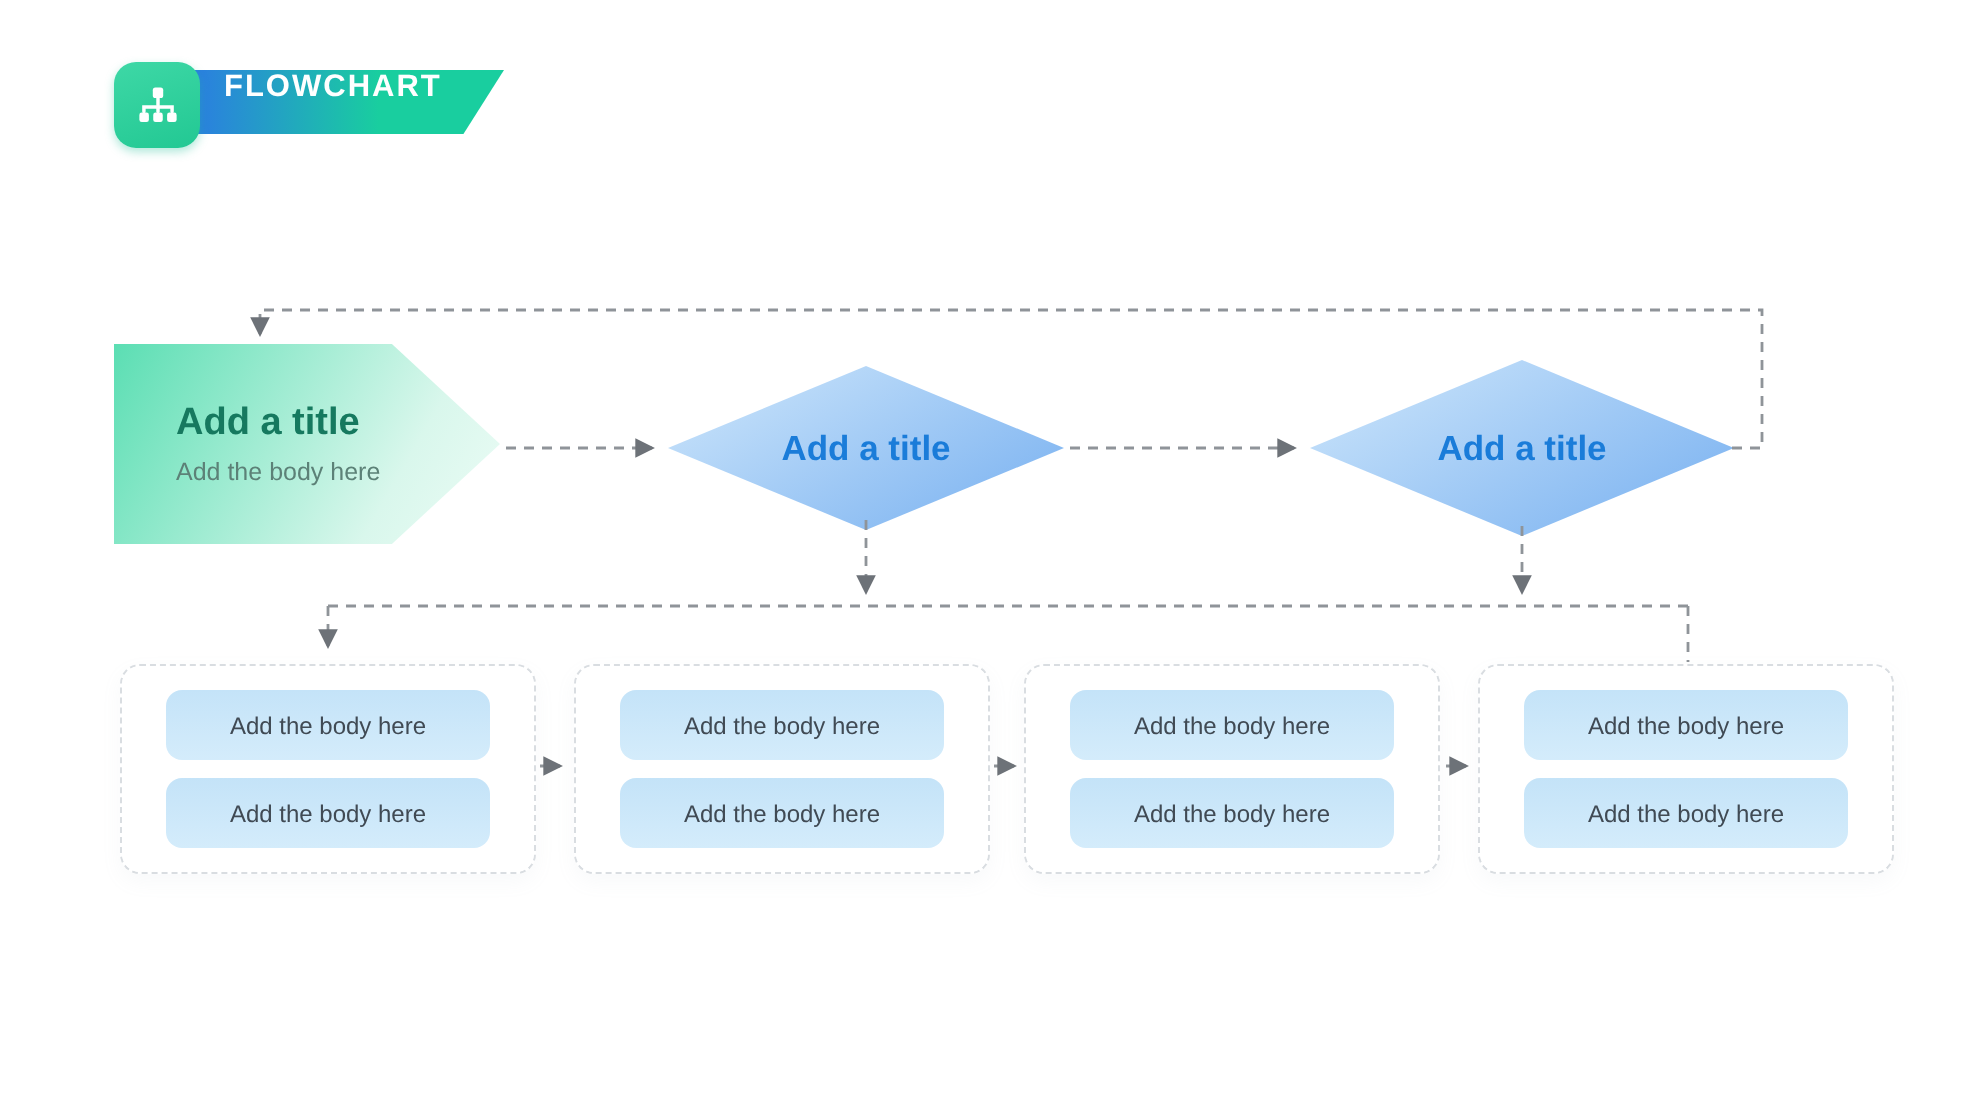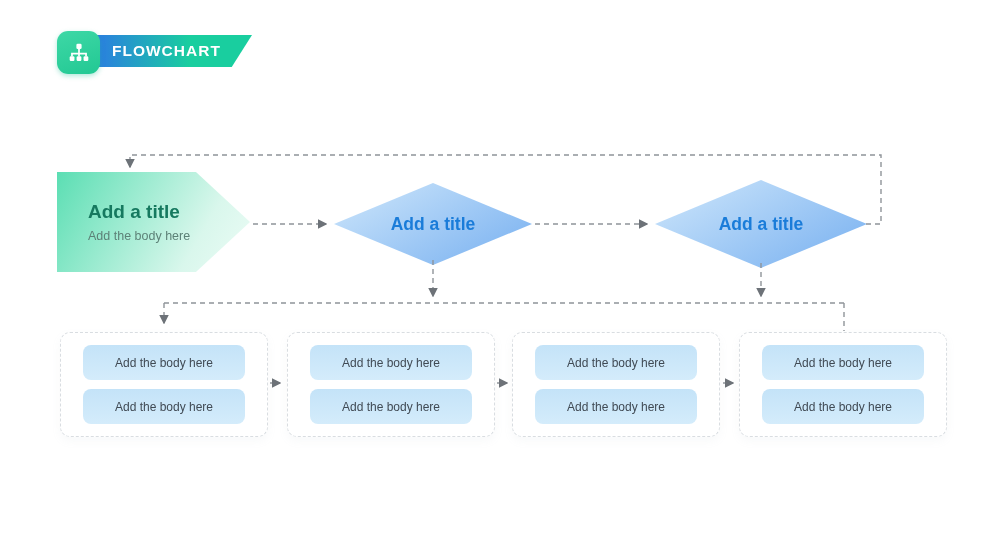--- a/index.html
+++ b/index.html
@@ -5,21 +5,21 @@
   html,body{margin:0;padding:0;background:#ffffff;}
   .canvas{
     position:relative;width:993px;height:558px;background:#ffffff;overflow:hidden;
     font-family:"Liberation Sans","DejaVu Sans",sans-serif;
   }
   
   .banner{
     position:absolute;left:96px;top:35px;width:156px;height:32px;
     background:linear-gradient(90deg,var(--banner-blue,#2b7de1) 0%,var(--banner-teal,#19ce9f) 60%);
     clip-path:polygon(0 0,100% 0,87% 100%,0 100%);
-    display:flex;align-items:center;z-index:2;
+    display:flex;align-items:flex-start;z-index:2;
   }
   .banner-label{
     color:#ffffff;font-size:15.5px;font-weight:bold;letter-spacing:1px;
     padding-left:16px;
   }
   .badge-icon{
     position:absolute;left:57px;top:31px;width:43px;height:43px;border-radius:11px;
     background:linear-gradient(160deg,var(--badge-green-light,#3ed8a6),var(--badge-green,#22c893));
     display:flex;align-items:center;justify-content:center;z-index:3;
     box-shadow:0 2px 5px rgba(30,190,150,.35);

